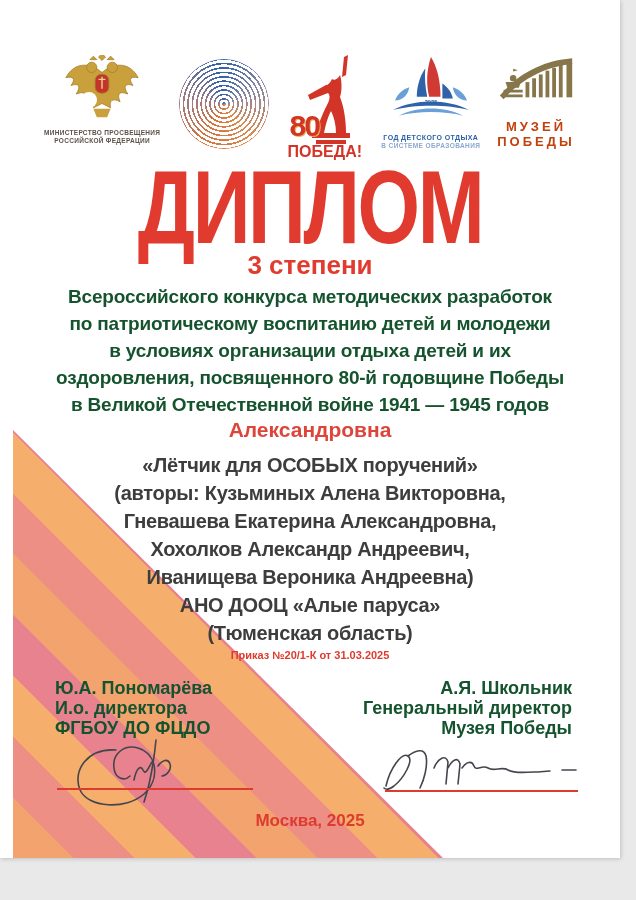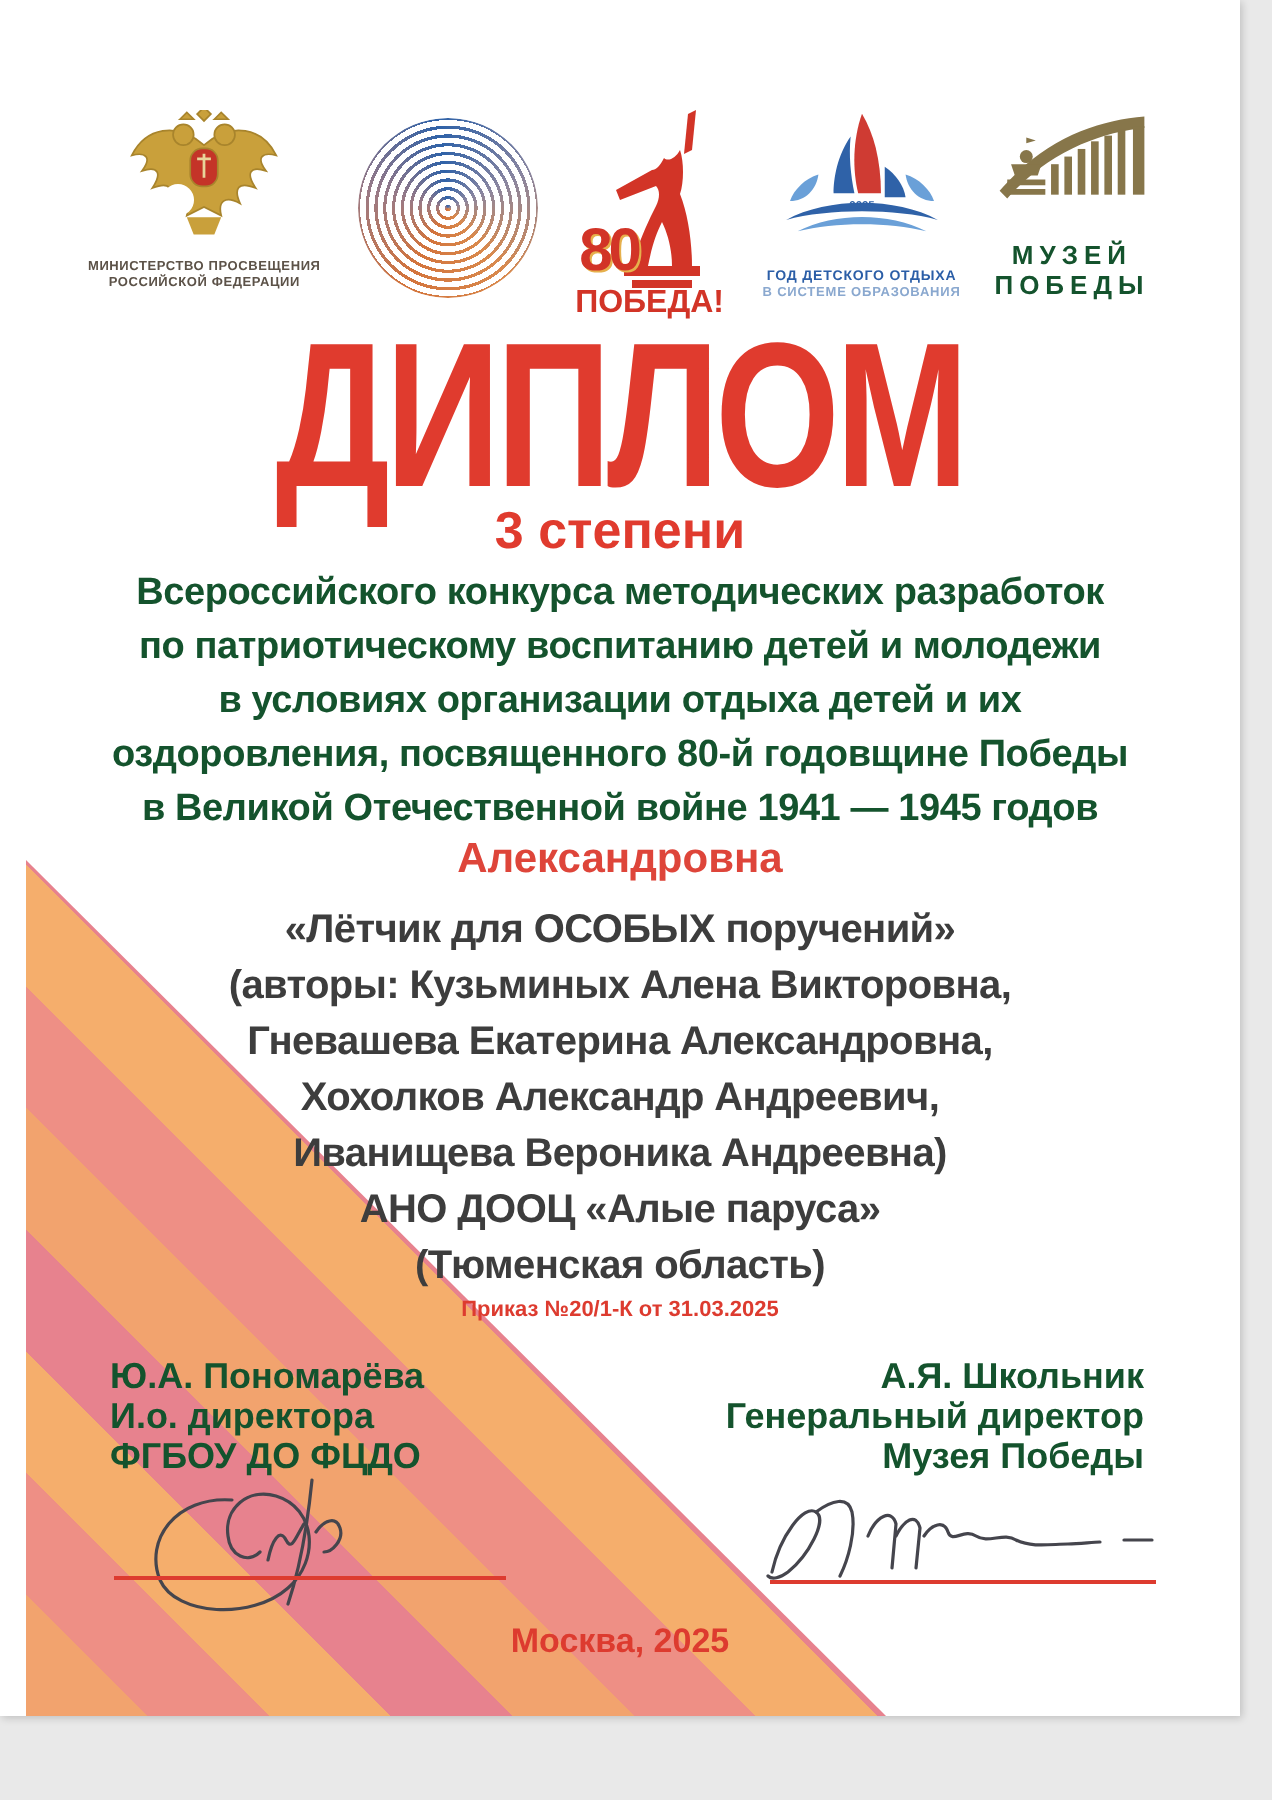--- a/index.html
+++ b/index.html
@@ -56,21 +56,21 @@
     color:#d23427;text-shadow:1px 1px 0 #e6b04c;letter-spacing:-2px;
   }
   .v80 .lbl{
     position:absolute;left:0;top:88px;width:78px;text-align:left;
     font-size:16px;font-weight:bold;color:#d23427;letter-spacing:0;
   }
   
   .gdo-cap1{font-size:7px;font-weight:bold;color:#2b5ea7;letter-spacing:.4px;margin-top:3px;white-space:nowrap;}
   .gdo-cap2{font-size:6.5px;font-weight:bold;color:#8aa8cf;letter-spacing:.4px;margin-top:1px;white-space:nowrap;}
   
-  .mus-cap{font-size:13px;line-height:15px;font-weight:bold;color:#14532d;letter-spacing:3px;margin-top:2px;white-space:nowrap;}
+  .mus-cap{font-size:13px;line-height:15px;font-weight:bold;color:#c2410c;letter-spacing:3px;margin-top:2px;white-space:nowrap;}
 
   
   .c{position:absolute;left:0;width:620px;text-align:center;}
   .title{
     top:160px;font-size:103px;line-height:95px;font-weight:bold;color:#e03b2e;
     letter-spacing:-3px;transform:scaleX(.78);transform-origin:50% 50%;white-space:nowrap;
   }
   .degree{top:250px;font-size:26px;font-weight:bold;color:#e03b2e;}
   .contest{top:283px;font-size:19px;line-height:27px;font-weight:bold;color:#14532d;letter-spacing:-.2px;}
   .award{top:418px;font-size:21px;font-weight:bold;color:#de453a;}

